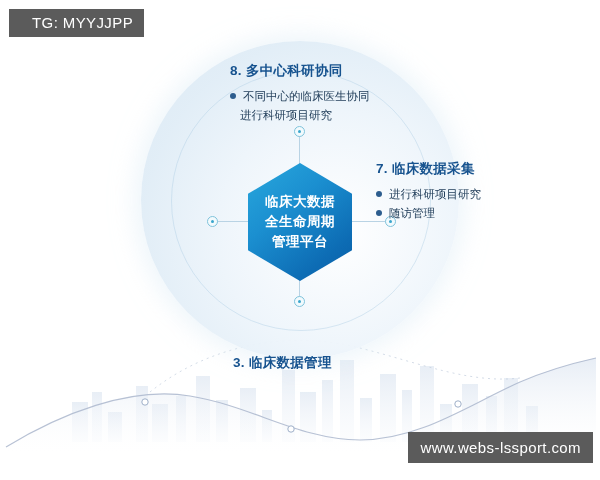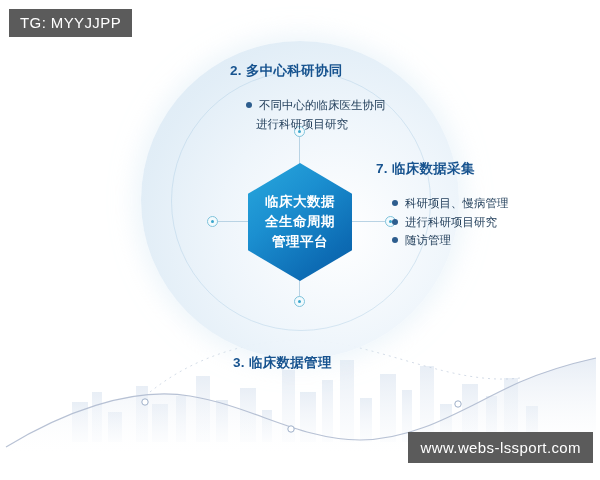--- a/index.html
+++ b/index.html
@@ -18,21 +18,21 @@
     background: #ffffff;
   }
 
   
   .wm-badge {
     position: absolute;
     background: #5b5b5b;
     color: #ffffff;
     font-size: 15px;
     letter-spacing: 0.4px;
-    padding: 5px 11px 6px 11px;
+    padding: 5px 11px 6px 23px;
     line-height: 1.15;
     white-space: nowrap;
   }
   #wm-top { left: 9px; top: 9px; font-size: 15px; }
   #wm-bottom { right: 7px; bottom: 17px; font-size: 15px; padding: 7px 12px; }
 
   
   .bg-art {
     position: absolute;
     left: 0; top: 0;
@@ -122,21 +122,21 @@
     position: absolute;
   }
   .sec-title {
     font-size: 13.5px;
     font-weight: bold;
     color: #17538f;
     letter-spacing: 0.3px;
     white-space: nowrap;
     margin-bottom: 7px;
   }
-  .bullets { list-style: none; margin: 16px; padding: 0; }
+  .bullets { list-style: none; margin: 0; padding: 0; }
   .bullets li {
     position: relative;
     font-size: 11.5px;
     color: #24405c;
     line-height: 1.62;
     padding-left: 13px;
     white-space: nowrap;
   }
   .bullets li::before {
     content: "";
@@ -231,31 +231,30 @@
   <div class="node" style="left:294px; top:296px;"></div>
   <div class="node" style="left:207px; top:216px;"></div>
 
   <div id="hexagon">
     <div class="hex-line">临床大数据</div>
     <div class="hex-line">全生命周期</div>
     <div class="hex-line">管理平台</div>
   </div>
 
   <div class="section" id="sec-1">
-    <div class="sec-title">2. 多中心科研协同</div>
+    <div class="sec-title">8. 多中心科研协同</div>
     <ul class="bullets">
       <li>不同中心的临床医生协同</li>
       <li class="cont">进行科研项目研究</li>
     </ul>
   </div>
 
   <div class="section" id="sec-2">
     <div class="sec-title">7. 临床数据采集</div>
     <ul class="bullets">
-      <li>科研项目、慢病管理</li>
       <li>进行科研项目研究</li>
       <li>随访管理</li>
     </ul>
   </div>
 
   <div class="section" id="sec-3">
     <div class="sec-title">3. 临床数据管理</div>
   </div>
 
   <div class="section" id="sec-4">

